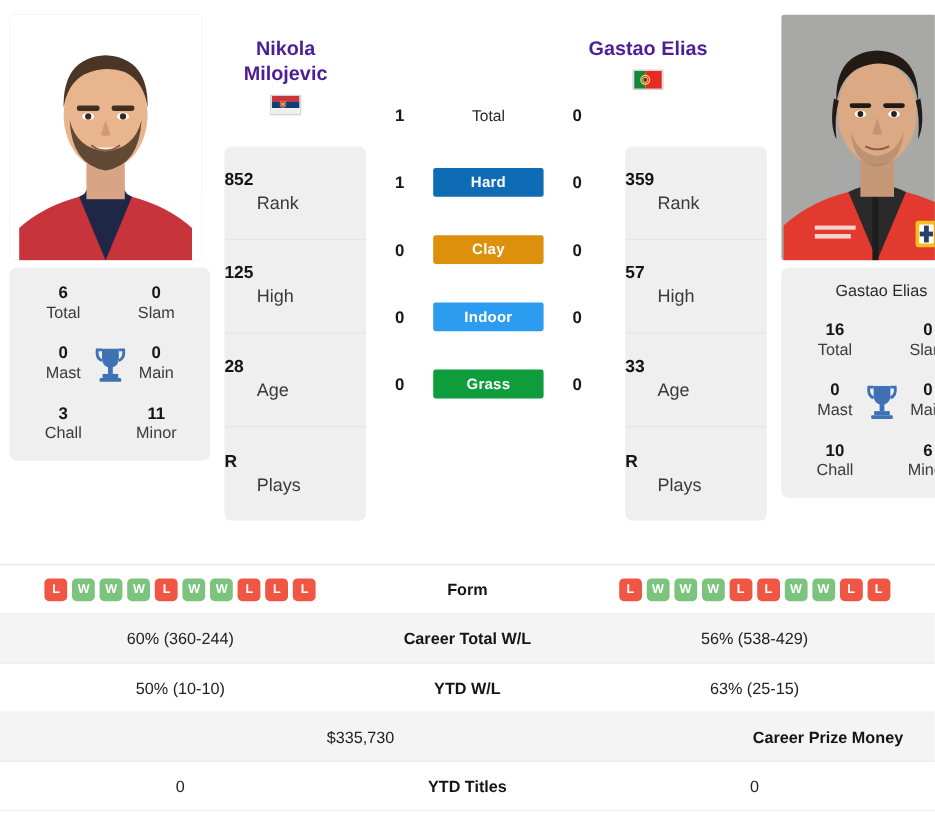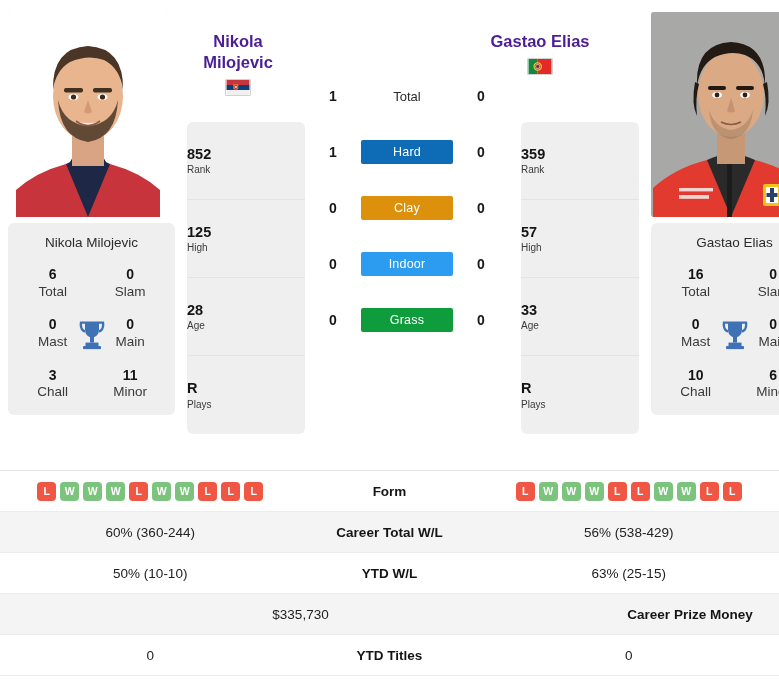--- a/index.html
+++ b/index.html
@@ -67,21 +67,21 @@
     overflow: hidden;
   }
   .rank-cell {
     height: 78px;
     display: flex; flex-direction: column;
     align-items: flex-start; justify-content: center;
     border-bottom: 1px solid #e4e4e4;
   }
   .rank-cell:last-child { border-bottom: none; }
   .rank-val { font-size: 14.5px; font-weight: bold; color: #141414; line-height: 1.3; }
-  .rank-lab { font-size: 10px; color: #3a3a3a; line-height: 1.3; }
+  .rank-lab { font-size: 15px; color: #3a3a3a; line-height: 1.3; margin-left: 27px; }
 
   
   .center-col {
     flex: 1 1 auto;
     padding-top: 56px;
     display: flex; flex-direction: column;
     align-items: center;
   }
   .h2h-row {
     display: flex; align-items: center; justify-content: center;
@@ -94,21 +94,21 @@
   }
   .h2h-mid { width: 92px; display: flex; justify-content: center; }
   .h2h-label-plain {
     font-size: 13px; color: #2a2a2a;
     text-align: center;
   }
   .surface-badge {
     width: 100px; height: 24px;
     border-radius: 2px;
     color: #ffffff;
-    font-size: 12.5px; font-weight: normal;
+    font-size: 12.5px; font-weight: bold;
     display: flex; align-items: center; justify-content: center;
     letter-spacing: .2px;
   }
 
   .name-head {
     position: absolute;
     text-align: center;
     width: 150px;
   }
   .name-head .nm {
@@ -192,21 +192,20 @@
           <circle cx="94.5" cy="85" r="2.6" fill="#3a2b1d"></circle>
 
           <path d="M80 88 L76 100 Q80 103 84 100 Z" fill="#d49a74"></path>
 
           <path d="M69 110 Q80 116 91 110 Q80 112 69 110 Z" fill="#f3f0ec"></path>
           <path d="M68 109 Q80 118 92 109" stroke="#8c5a4a" stroke-width="1.6" fill="none"></path>
         </svg>
       </div>
 
       <div class="summary-card">
-        <div class="summary-name">Nikola Milojevic</div>
         <div class="trophy-grid">
           <div class="tg-cell">
             <div class="tg-val">6</div>
             <div class="tg-lab">Total</div>
           </div>
           <div class="tg-cell">
             <div class="tg-val">0</div>
             <div class="tg-lab">Slam</div>
           </div>
           <div class="tg-cell">

